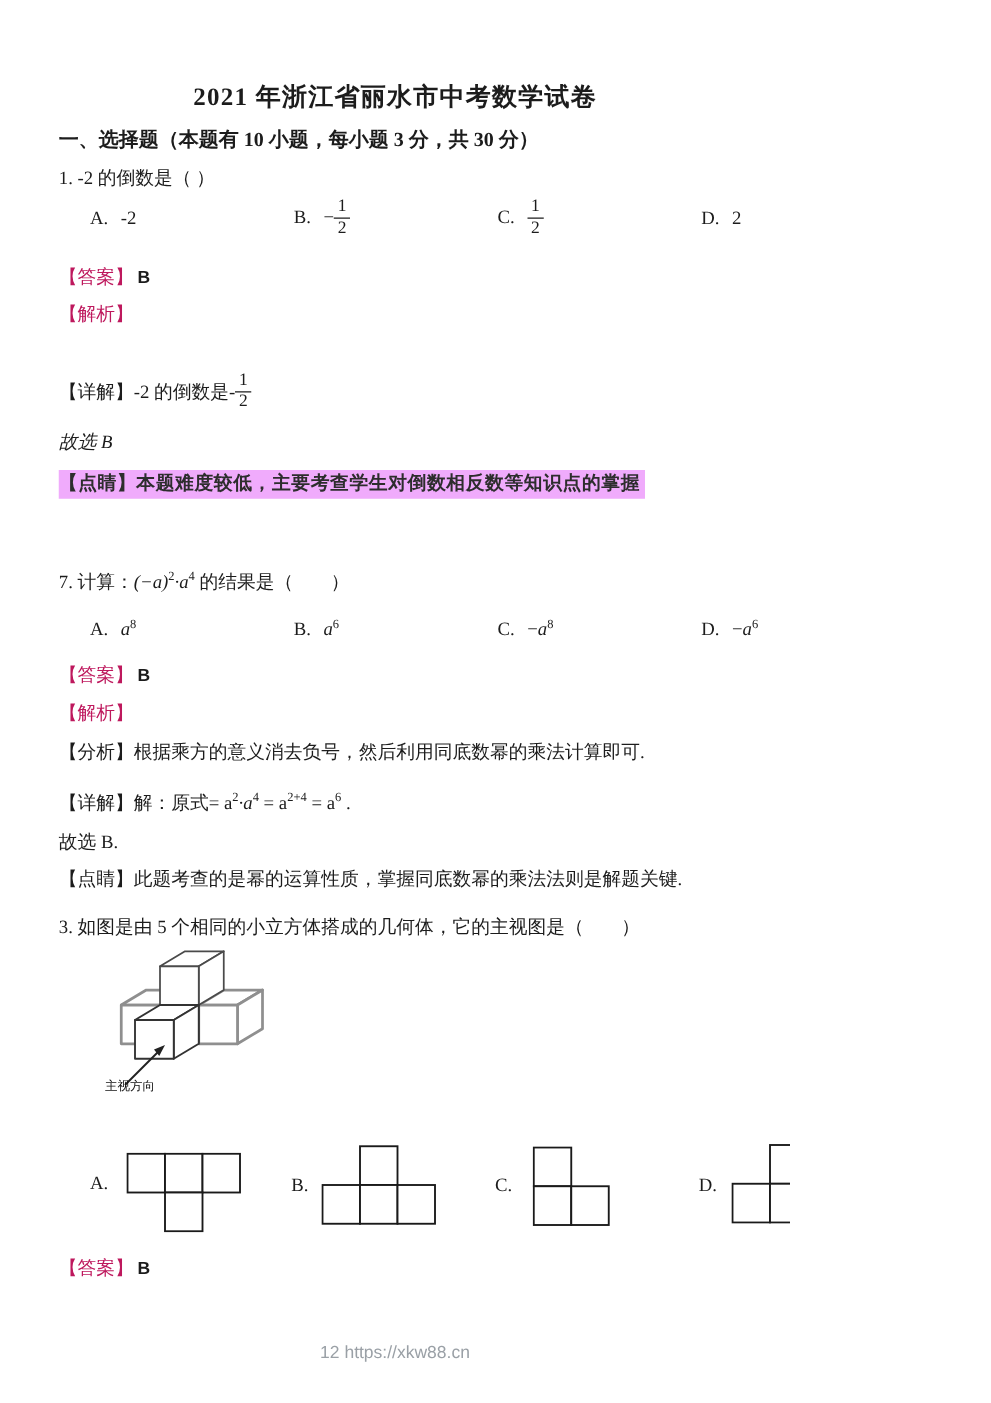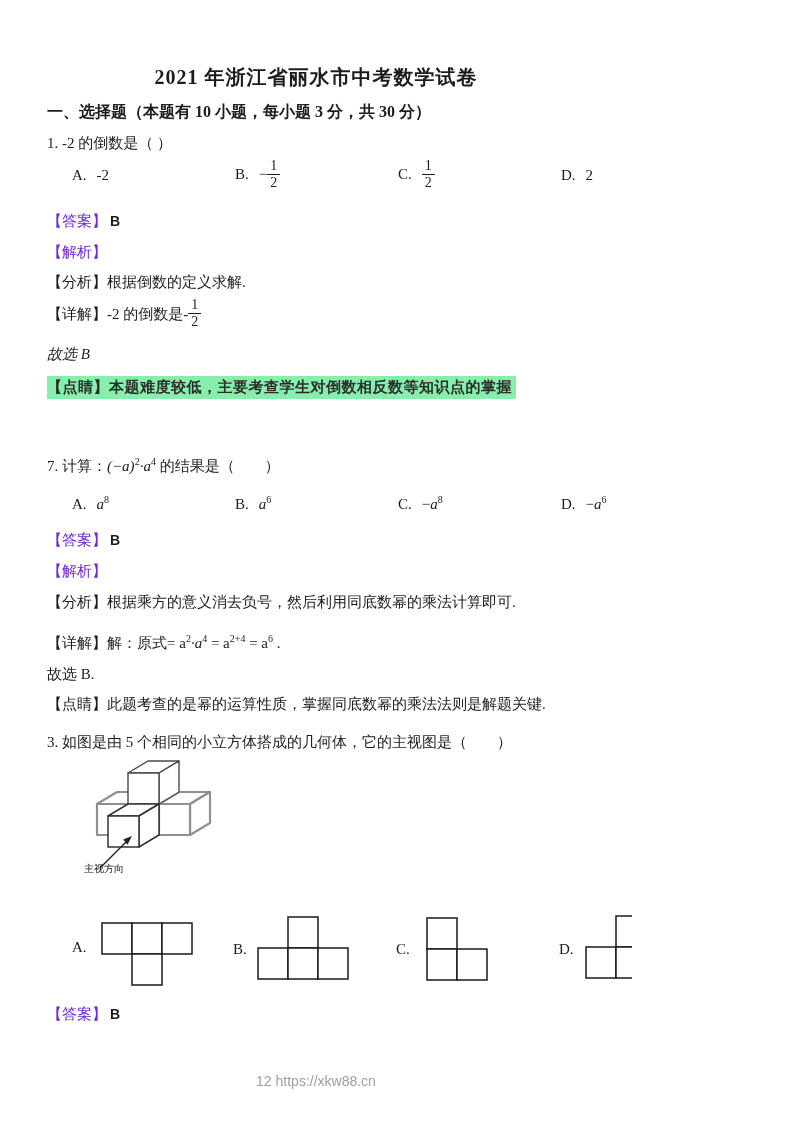--- a/index.html
+++ b/index.html
@@ -10,33 +10,33 @@
   .abs{position:absolute;}
   .title{
     position:absolute;top:64px;left:0;width:100%;text-align:center;
     font-size:20px;font-weight:bold;letter-spacing:1px;
   }
   .sect{
     position:absolute;top:102px;left:47px;font-size:16px;font-weight:bold;text-align:right;
   }
   .ln{position:absolute;left:47px;font-size:15px;line-height:20px;white-space:nowrap;}
   .ln-flex{display:flex;align-items:center;}
-  .tb{color:#6d28d9;text-align:center;}
+  .tb{color:#be185d;text-align:center;}
   .ansb{font-family:"Liberation Sans",sans-serif;font-weight:bold;font-size:14px;margin-left:3px;}
   .opt{position:absolute;font-size:15px;white-space:nowrap;}
   .opt .olabel{margin-right:10px;}
   .optflex{display:flex;align-items:center;}
   .it{font-style:italic;}
   .sup{font-size:10px;vertical-align:6px;letter-spacing:0;}
   .frac{display:inline-block;text-align:center;vertical-align:middle;font-size:14px;line-height:1.15;}
   .fnum{display:block;padding:0 3px;border-bottom:1.2px solid #1c1c1c;}
   .fden{display:block;padding:0 3px;}
   .hei{
     font-family:"Liberation Sans",sans-serif;font-weight:600;color:#2d2d2d;
-    background:#86efac;padding:1px 4px 2px 0;letter-spacing:0.5px;
+    background:#f0abfc;padding:1px 4px 2px 0;letter-spacing:0.5px;
   }
   .figlabel{
     position:absolute;font-family:"Liberation Sans",sans-serif;
     font-size:10px;color:#111;
   }
   .shape{position:absolute;}
   .footer{
     position:absolute;top:1073px;left:0;width:100%;text-align:center;
     font-family:"Liberation Sans",sans-serif;font-size:14px;color:#9aa0a6;
   }
@@ -76,23 +76,20 @@
     <span class="olabel">D.</span>
     <span>2</span>
   </div>
 
   <div class="ln" style="top:211px;">
     <span class="tb">【答案】</span><span class="ansb">B</span>
   </div>
   <div class="ln" style="top:242px;">
     <span class="tb">【解析】</span>
   </div>
-  <div class="ln" style="top:272px;">
-    <span>【分析】</span><span>根据倒数的定义求解.</span>
-  </div>
   <div class="ln ln-flex" style="top:297px;">
     <span>【详解】</span>
       <span>-2 的倒数是-</span>
       <span class="frac">
         <span class="fnum">1</span>
         <span class="fden">2</span>
       </span>
   </div>
   <div class="ln" style="top:344px;font-style:italic;">故选 B</div>
   <div class="ln hei" style="top:376px;">

